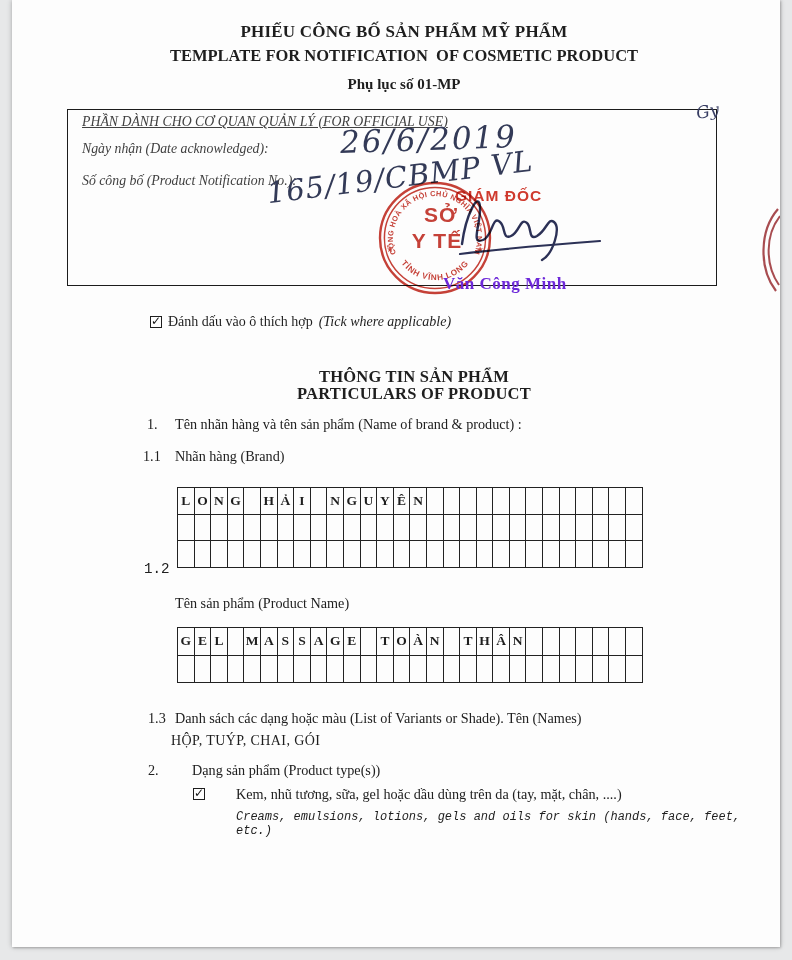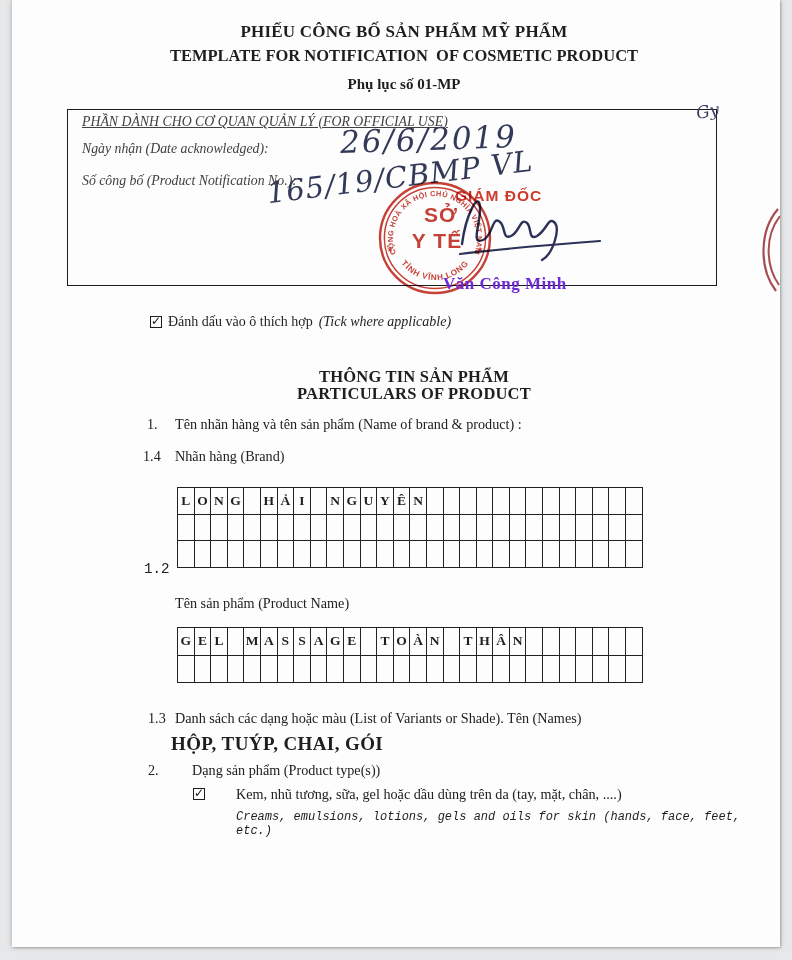--- a/index.html
+++ b/index.html
@@ -47,21 +47,21 @@
   
   .char-grid{position:absolute;border:1.7px solid #222;z-index:1;}
   .grid-row{display:flex;}
   .grid-row + .grid-row{border-top:1.6px solid #222;}
   .grid-cell{width:15.6px;border-right:1.6px solid #222;text-align:center;
       font-weight:700;font-size:13.5px;font-family:"Liberation Serif","DejaVu Serif",serif;
       overflow:hidden;}
   .grid-cell:last-child{border-right:none;}
   .g-brand .grid-cell{height:25.6px;line-height:25.6px;}
   .g-product .grid-cell{height:26.6px;line-height:26.6px;}
-  .caps{font-size:19px;font-weight:700;letter-spacing:.4px;}
+  .caps{font-size:14px;font-weight:400;letter-spacing:.4px;}
   .iten{font-style:italic;font-size:12px;font-family:Liberation Mono, monospace;}
 </style>
 </head>
 <body>
 
 <div class="page">
 
   <div class="abs ctr hdr1">PHIẾU CÔNG BỐ SẢN PHẨM MỸ PHẨM</div>
   <div class="abs ctr hdr2">TEMPLATE FOR NOTIFICATION  OF COSMETIC PRODUCT</div>
   <div class="abs ctr hdr3">Phụ lục số 01-MP</div>
@@ -112,21 +112,21 @@
     <span>Đánh dấu vào ô thích hợp</span>
     <span class="it">(Tick where applicable)</span>
   </div>
 
   <div class="abs ctr sh1" style="left:28px;">THÔNG TIN SẢN PHẨM</div>
   <div class="abs ctr sh2" style="left:28px;">PARTICULARS OF PRODUCT</div>
 
   <div class="abs body-line" style="left:135px;top:416px;">1.</div>
   <div class="abs body-line" style="left:163px;top:416px;">Tên nhãn hàng và tên sản phẩm (Name of brand &amp; product) :</div>
 
-  <div class="abs body-line" style="left:131px;top:448px;">1.4</div>
+  <div class="abs body-line" style="left:131px;top:448px;">1.1</div>
   <div class="abs body-line" style="left:163px;top:448px;">Nhãn hàng (Brand)</div>
 
   <div class="char-grid g-brand" style="left:165px;top:487px;">
       <div class="grid-row">
         <div class="grid-cell">L</div>
         <div class="grid-cell">O</div>
         <div class="grid-cell">N</div>
         <div class="grid-cell">G</div>
         <div class="grid-cell"></div>
         <div class="grid-cell">H</div>

